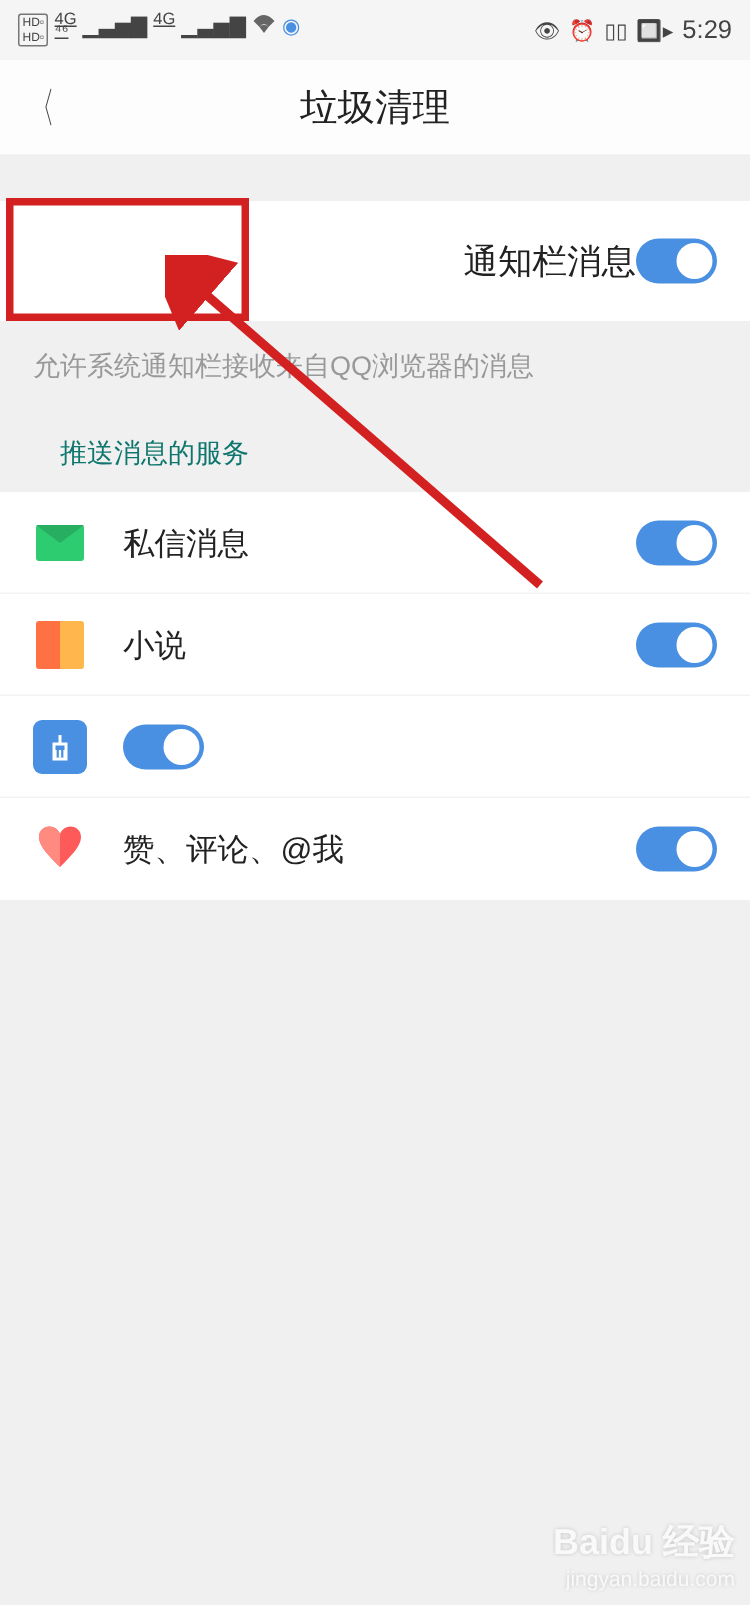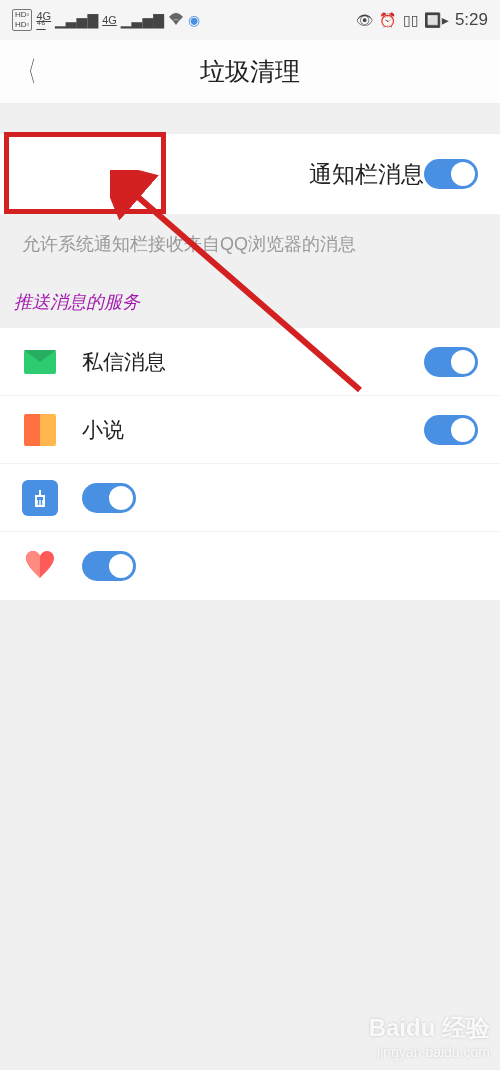--- a/index.html
+++ b/index.html
@@ -14,21 +14,21 @@
     .status-bar {
       height: 40px;
       background: #f5f5f5;
       display: flex;
       align-items: center;
       justify-content: space-between;
       padding: 0 12px;
       font-size: 14px;
       color: #444;
     }
-    .status-left { display: flex; align-items: center; gap: 4px; }
+    .status-left { display: flex; align-items: flex-start; gap: 4px; }
     .status-right { display: flex; align-items: center; gap: 6px; }
     .status-right span:last-child { font-size: 17px; }
     .hd-badge {
       font-size: 8px;
       border: 1px solid #777;
       border-radius: 2px;
       padding: 0 2px;
       line-height: 10px;
       display: flex;
       flex-direction: column;
@@ -68,25 +68,24 @@
       font-size: 23px;
       color: #222;
     }
     .sub-text {
       padding: 18px 22px;
       font-size: 18px;
       color: #999;
       background: #f0f0f0;
     }
     .section-header {
-      padding: 16px 14px 14px;
+      padding: 16px 40px 14px;
       font-size: 18px;
-      color: #a21caf;
+      color: #0f766e;
       background: #f0f0f0;
-      font-style: italic;
     }
     .list {
       background: #fff;
     }
     .list-item {
       height: 68px;
       display: flex;
       align-items: center;
       padding: 0 22px;
       border-bottom: 1px solid #f3f3f3;
@@ -243,20 +242,21 @@
     <div class="toggle"></div>
   </div>
 
   <div class="list-item">
     <div class="item-icon ic-like">
       <svg viewBox="0 0 36 36">
           <path d="M18 30 C10 22 4 16 4 10 C4 6 7 3 11 3 C14 3 17 5 18 8 C19 5 22 3 25 3 C29 3 32 6 32 10 C32 16 26 22 18 30 Z" fill="#ff5a5a"></path>
           <path d="M18 30 C10 22 4 16 4 10 C4 6 7 3 11 3 C14 3 17 5 18 8 L18 30 Z" fill="#ff8a80"></path>
         </svg>
     </div>
+    <span class="item-label">赞、评论、@我</span>
     <div class="toggle"></div>
   </div>
 
 </div>
 
 <div class="highlight-box"></div>
 <svg class="arrow" viewBox="0 0 260 230">
   <defs>
     <marker id="arrowhead" markerWidth="10" markerHeight="10" refX="2" refY="5" orient="auto">
       <polygon points="0 0, 10 5, 0 10" fill="#d32020"></polygon>

